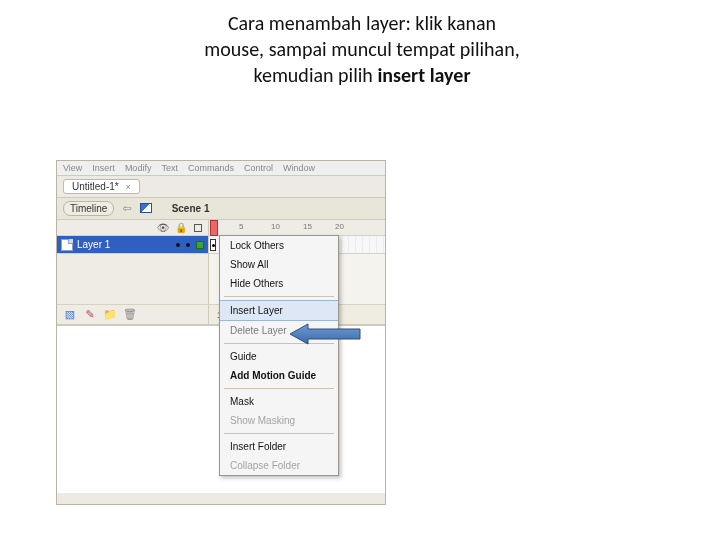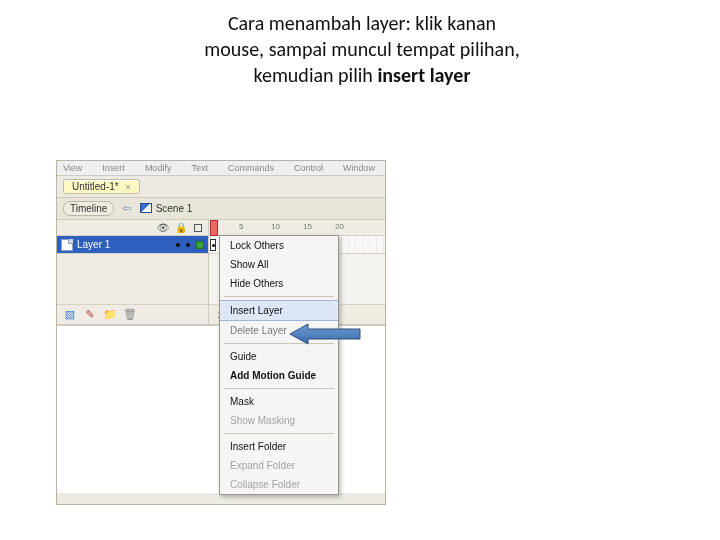--- a/index.html
+++ b/index.html
@@ -27,39 +27,39 @@
     width: 330px;
     height: 345px;
     background: #eceae3;
     border: 1px solid #b9b4a3;
     font-size: 10px;
     color: #333;
     overflow: hidden;
   }
   .menubar {
     display: flex;
-    gap: 20px;
+    gap: 10px;
     padding: 2px 6px;
     background: #efefef;
     border-bottom: 1px solid #cfcabb;
     color: #888;
     font-size: 9px;
     align-items: center;
   }
   .menubar span { cursor: default; }
   .tabrow {
     display: flex;
     align-items: center;
     gap: 6px;
     padding: 3px 6px;
     background: #eceae3;
     border-bottom: 1px solid #cfcabb;
   }
   .doc-tab {
-    background: #fef9c3;
+    background: #ffffff;
     border: 1px solid #bfb9a7;
     border-radius: 3px;
     padding: 1px 8px;
     font-size: 10px;
     box-shadow: 0 1px 0 #fff inset;
   }
   .close-x { color:#888; font-size:9px; margin-left:4px; }
   .scene-row {
     display: flex;
     align-items: center;
@@ -71,21 +71,21 @@
   .timeline-btn {
     background: #efece2;
     border: 1px solid #bcb5a2;
     border-radius: 7px;
     padding: 1px 6px;
     font-size: 10px;
     display: inline-flex;
     align-items: center;
     gap: 4px;
   }
-  .scene-label { display: inline-flex; align-items: flex-start; gap: 4px; }
+  .scene-label { display: inline-flex; align-items: flex-start; gap: 20px; font-weight: bold; }
   .clapper {
     width: 12px; height: 10px;
     background: linear-gradient(135deg,#3a6ed8 50%, #fff 50%);
     border: 1px solid #2a4c90;
   }
   .back-arrow { color:#6b8bb5; font-size:11px; }
   .timeline-panel {
     display: flex;
     height: 105px;
     border-bottom: 1px solid #cfcabb;
@@ -310,21 +310,20 @@
       <div class="cm-item highlight enabled">Insert Layer</div>
       <div class="cm-item enabled" style="color: rgb(122, 122, 122);">Delete Layer</div>
       <div class="cm-sep"></div>
       <div class="cm-item enabled">Guide</div>
       <div class="cm-item bold enabled">Add Motion Guide</div>
       <div class="cm-sep"></div>
       <div class="cm-item enabled">Mask</div>
       <div class="cm-item disabled">Show Masking</div>
       <div class="cm-sep"></div>
       <div class="cm-item enabled">Insert Folder</div>
-      <div class="cm-item disabled">Expand Folder</div>
       <div class="cm-item disabled">Collapse Folder</div>
     </div>
 </div>
 
 <svg class="arrow" viewBox="0 0 72 22">
   <defs>
     <linearGradient id="g" x1="0" x2="0" y1="0" y2="1">
       <stop offset="0" stop-color="#6f9bd6"></stop>
       <stop offset="1" stop-color="#3a6ca8"></stop>
     </linearGradient>

